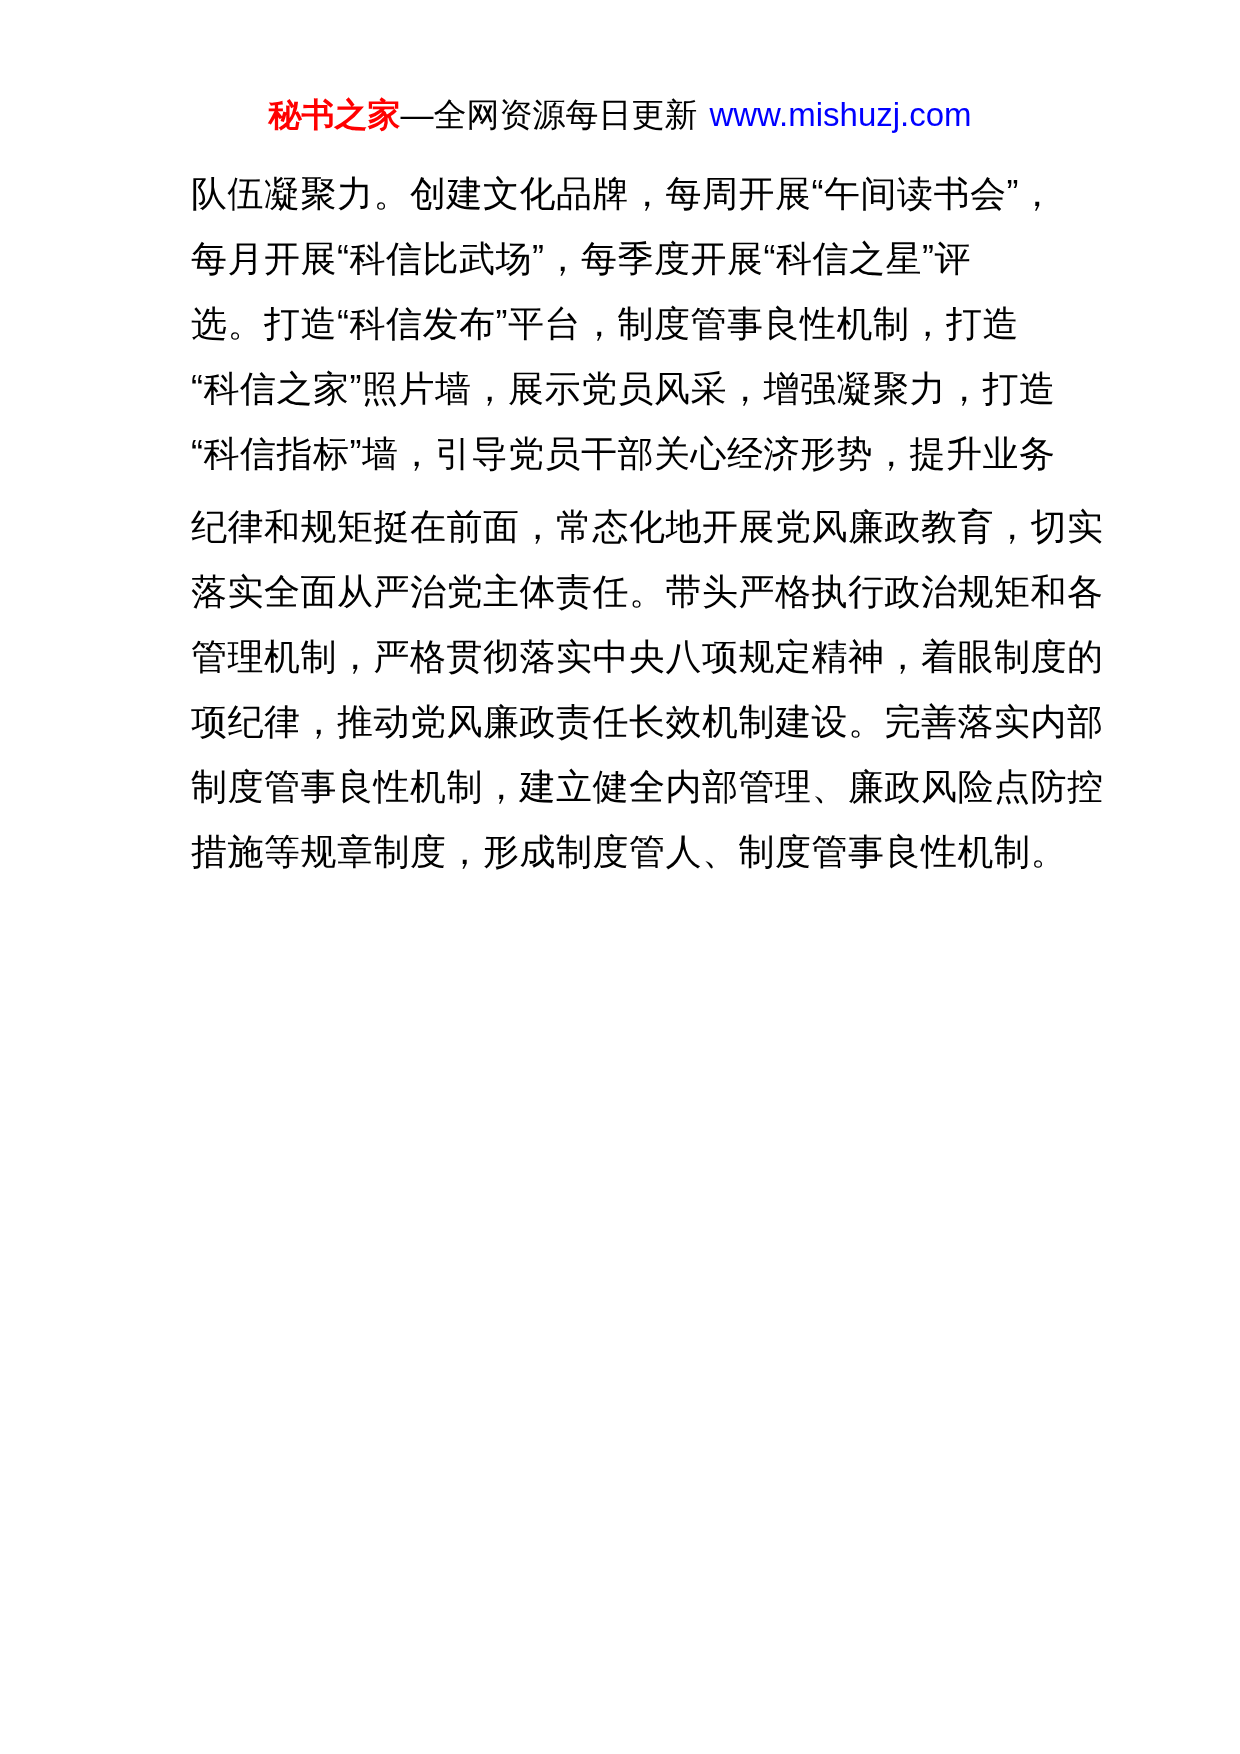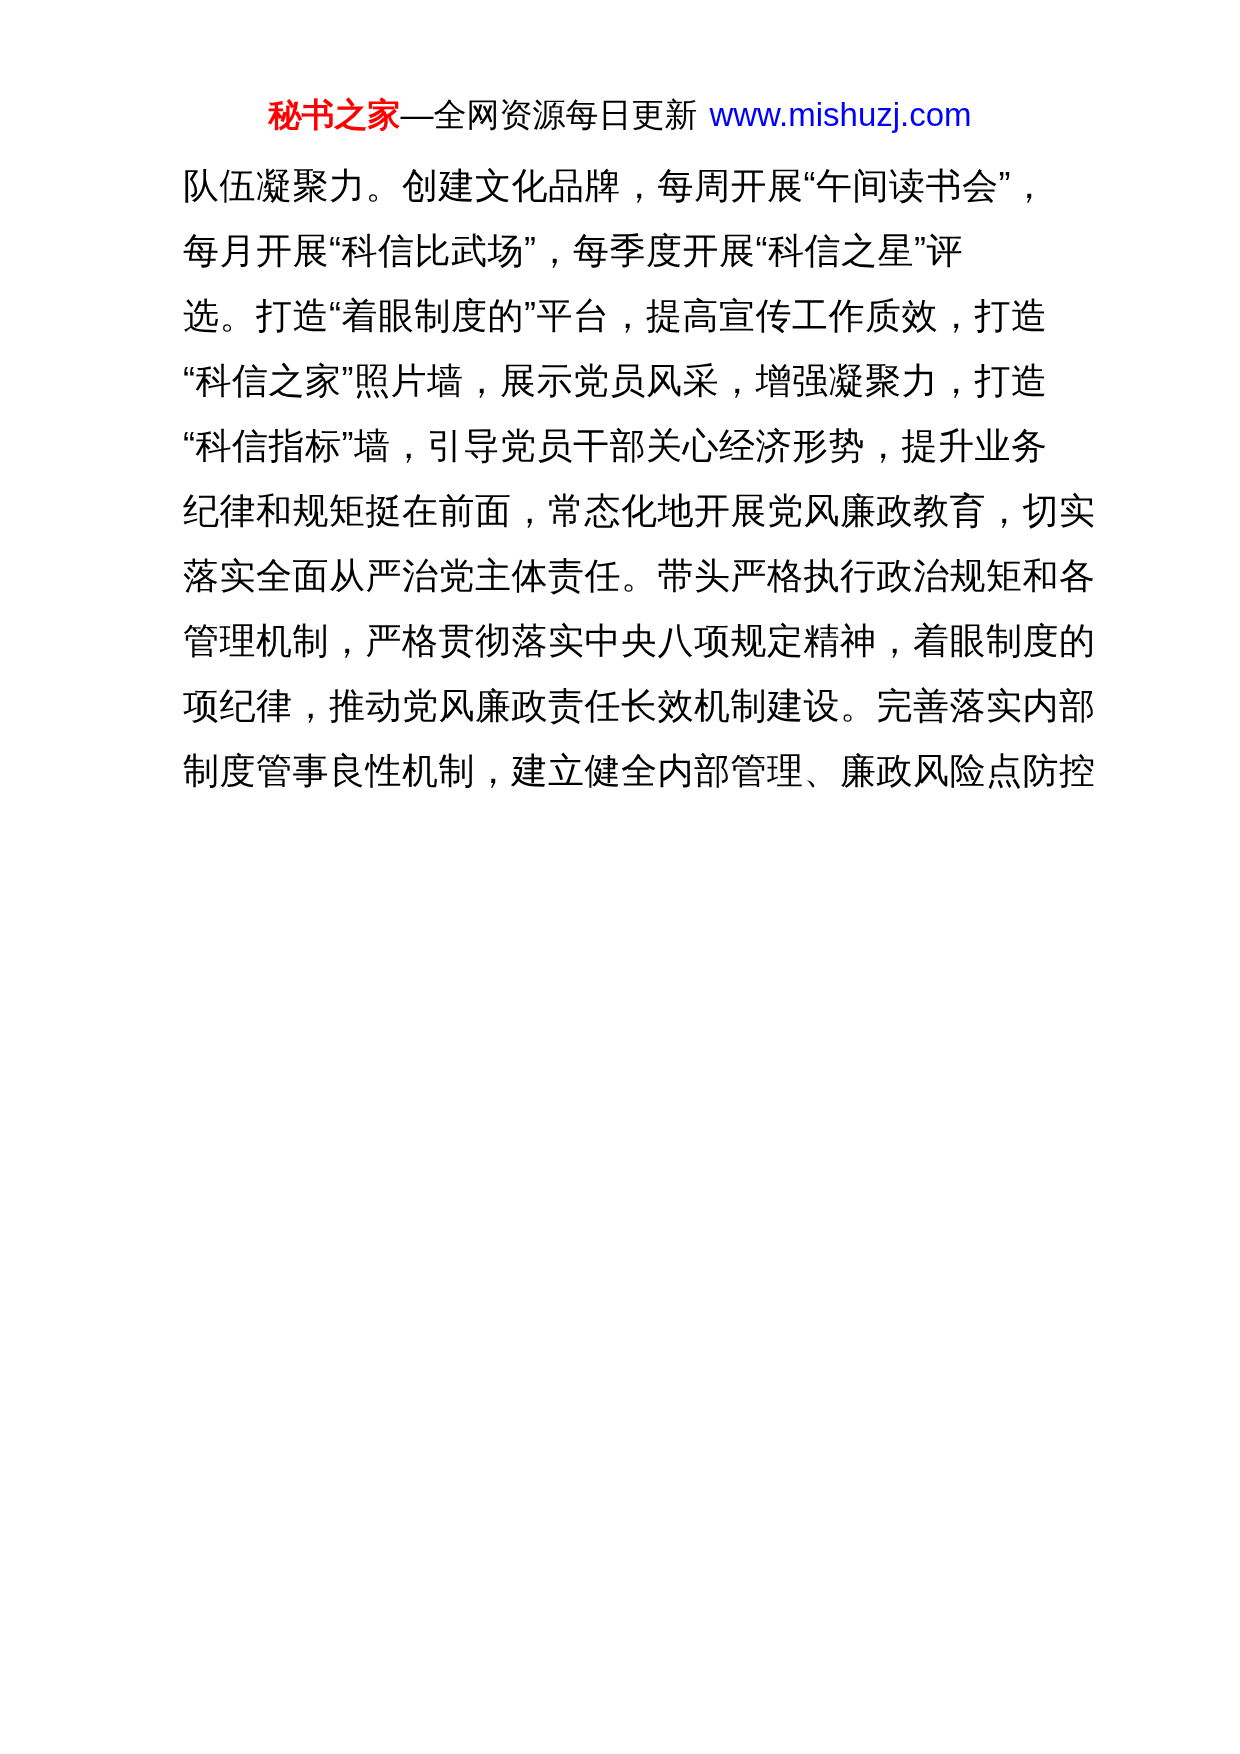--- a/index.html
+++ b/index.html
@@ -41,21 +41,21 @@
   .doc-body {
     position: absolute;
     top: 153px;
     left: 183px;
     width: 920px;
     font-size: 36px;
     line-height: 65px;
     color: #000000;
   }
   .para {
-    margin: 0;
+    margin: 8px;
     padding: 0;
   }
   .line {
     height: 65px;
     white-space: nowrap;
     letter-spacing: 0.5px;
   }
   .line.lead {
     font-weight: bold;
     padding-left: 74px;
@@ -67,26 +67,27 @@
 <div class="page">
 
   <div class="site-header">
     <span class="brand">秘书之家</span><span class="dash">—</span><span class="tagline">全网资源每日更新</span><span class="url">www.mishuzj.com</span>
   </div>
 
   <div class="doc-body">
     <div class="para">
       <div class="line">队伍凝聚力。创建文化品牌，每周开展“午间读书会”，</div>
       <div class="line">每月开展“科信比武场”，每季度开展“科信之星”评</div>
-      <div class="line">选。打造“着眼制度的”平台，提高宣传工作质效，打造</div>
+      <div class="line">选。打造“科信发布”平台，制度管事良性机制，打造</div>
       <div class="line">“科信之家”照片墙，展示党员风采，增强凝聚力，打造</div>
       <div class="line">“科信指标”墙，引导党员干部关心经济形势，提升业务</div>
     </div>
     <div class="para">
       <div class="line">纪律和规矩挺在前面，常态化地开展党风廉政教育，切实</div>
       <div class="line">落实全面从严治党主体责任。带头严格执行政治规矩和各</div>
       <div class="line">管理机制，严格贯彻落实中央八项规定精神，着眼制度的</div>
       <div class="line">项纪律，推动党风廉政责任长效机制建设。完善落实内部</div>
       <div class="line">制度管事良性机制，建立健全内部管理、廉政风险点防控</div>
+      <div class="line">措施等规章制度，形成制度管人、制度管事良性机制。</div>
     </div>
   </div>
 
 </div>
 
 </body></html>

